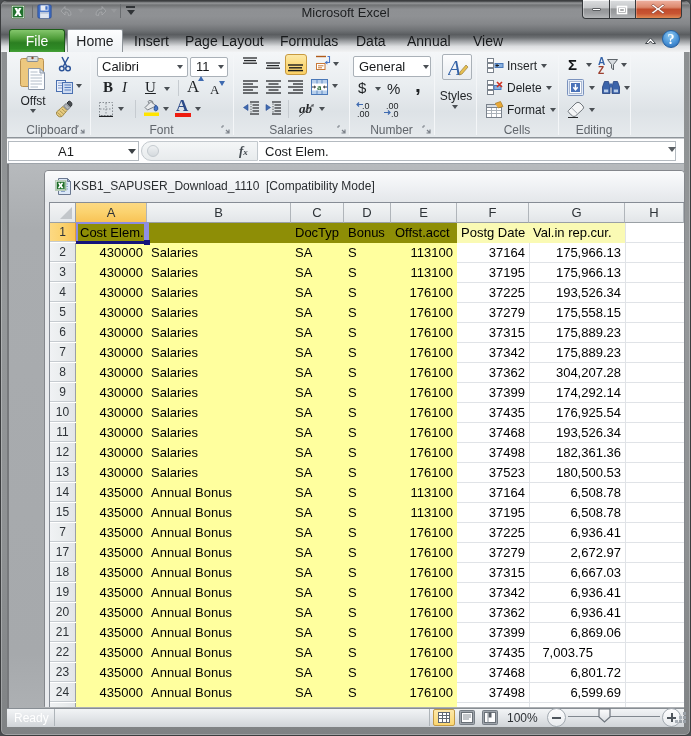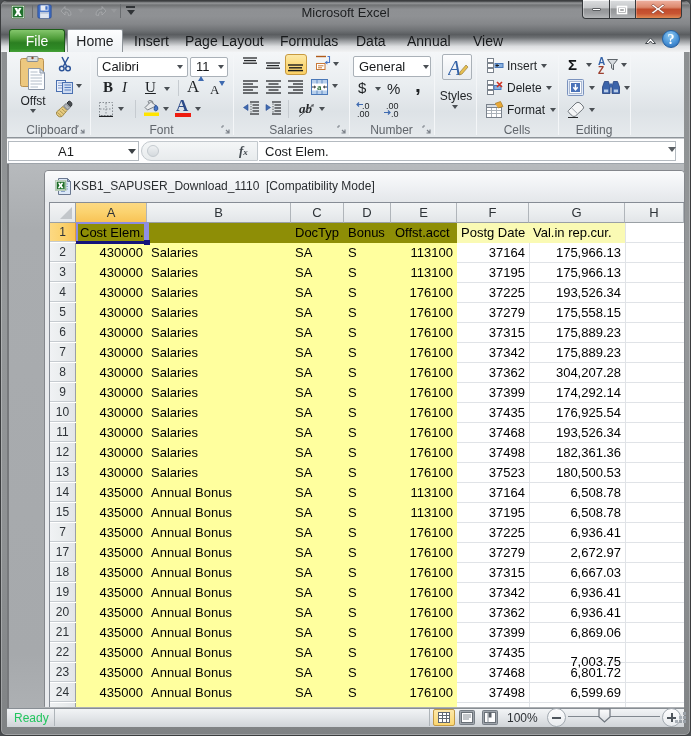--- a/index.html
+++ b/index.html
@@ -681,21 +681,21 @@
     <div class="cell txt" style="left:299px;top:421px;width:47px;">S</div>
     <div class="cell num" style="left:346px;top:421px;width:66px;">176100</div>
     <div class="cell num" style="left:412px;top:421px;width:72px;">37399</div>
     <div class="cell num" style="left:484px;top:421px;width:96px;">6,869.06</div>
     <div class="cell num" style="left:31px;top:441px;width:71px;">435000</div>
     <div class="cell txt" style="left:102px;top:441px;width:144px;">Annual Bonus</div>
     <div class="cell txt" style="left:246px;top:441px;width:53px;">SA</div>
     <div class="cell txt" style="left:299px;top:441px;width:47px;">S</div>
     <div class="cell num" style="left:346px;top:441px;width:66px;">176100</div>
     <div class="cell num" style="left:412px;top:441px;width:72px;">37435</div>
-    <div class="cell num" style="left:484px;top:441px;width:96px;margin-top:9px;">7,003.75</div>
+    <div class="cell num" style="left:456px;top:441px;width:96px;">7,003.75</div>
     <div class="cell num" style="left:31px;top:461px;width:71px;">435000</div>
     <div class="cell txt" style="left:102px;top:461px;width:144px;">Annual Bonus</div>
     <div class="cell txt" style="left:246px;top:461px;width:53px;">SA</div>
     <div class="cell txt" style="left:299px;top:461px;width:47px;">S</div>
     <div class="cell num" style="left:346px;top:461px;width:66px;">176100</div>
     <div class="cell num" style="left:412px;top:461px;width:72px;">37468</div>
     <div class="cell num" style="left:484px;top:461px;width:96px;">6,801.72</div>
     <div class="cell num" style="left:31px;top:481px;width:71px;">435000</div>
     <div class="cell txt" style="left:102px;top:481px;width:144px;">Annual Bonus</div>
     <div class="cell txt" style="left:246px;top:481px;width:53px;">SA</div>
@@ -703,21 +703,21 @@
     <div class="cell num" style="left:346px;top:481px;width:66px;">176100</div>
     <div class="cell num" style="left:412px;top:481px;width:72px;">37498</div>
     <div class="cell num" style="left:484px;top:481px;width:96px;">6,599.69</div>
     <div style="position:absolute;left:31px;top:20px;width:72px;height:2px;background:#8c8ce0;"></div>
     <div style="position:absolute;left:31px;top:21px;width:2px;height:20px;background:#8c8ce0;"></div>
     <div style="position:absolute;left:99px;top:21px;width:5px;height:18px;background:#8f8fe4;"></div>
     <div style="position:absolute;left:31px;top:39px;width:68px;height:3px;background:#14147a;"></div>
     <div style="position:absolute;left:99px;top:38px;width:6px;height:5px;background:#14147a;"></div>
   </div>
 <div id="statusbar"></div>
-<div class="abs" style="left:14px;top:711px;font-size:12px;color:#22c55e;">Ready</div>
+<div class="abs" style="left:14px;top:711px;font-size:12px;color:#ffffff;">Ready</div>
 <div class="abs" style="left:54px;top:709px;width:1px;height:17px;background:#aeb4b9;"></div>
 <div class="abs" style="left:429px;top:709px;width:1px;height:17px;background:#aeb4b9;"></div>
 
 <div class="abs" style="left:433px;top:709px;width:22px;height:17px;background:linear-gradient(180deg,#fde8a9,#fbd771);border:1px solid #c29a46;border-radius:2px;">
   <svg width="20" height="15" viewBox="0 0 20 15">
       <g fill="none" stroke="#5f6771" stroke-width="1">
         <rect x="4.5" y="2.5" width="11" height="10" fill="#fff"></rect>
         <line x1="4.5" y1="5.5" x2="15.5" y2="5.5"></line>
         <line x1="4.5" y1="8.5" x2="15.5" y2="8.5"></line>
         <line x1="8.5" y1="2.5" x2="8.5" y2="12.5"></line>

